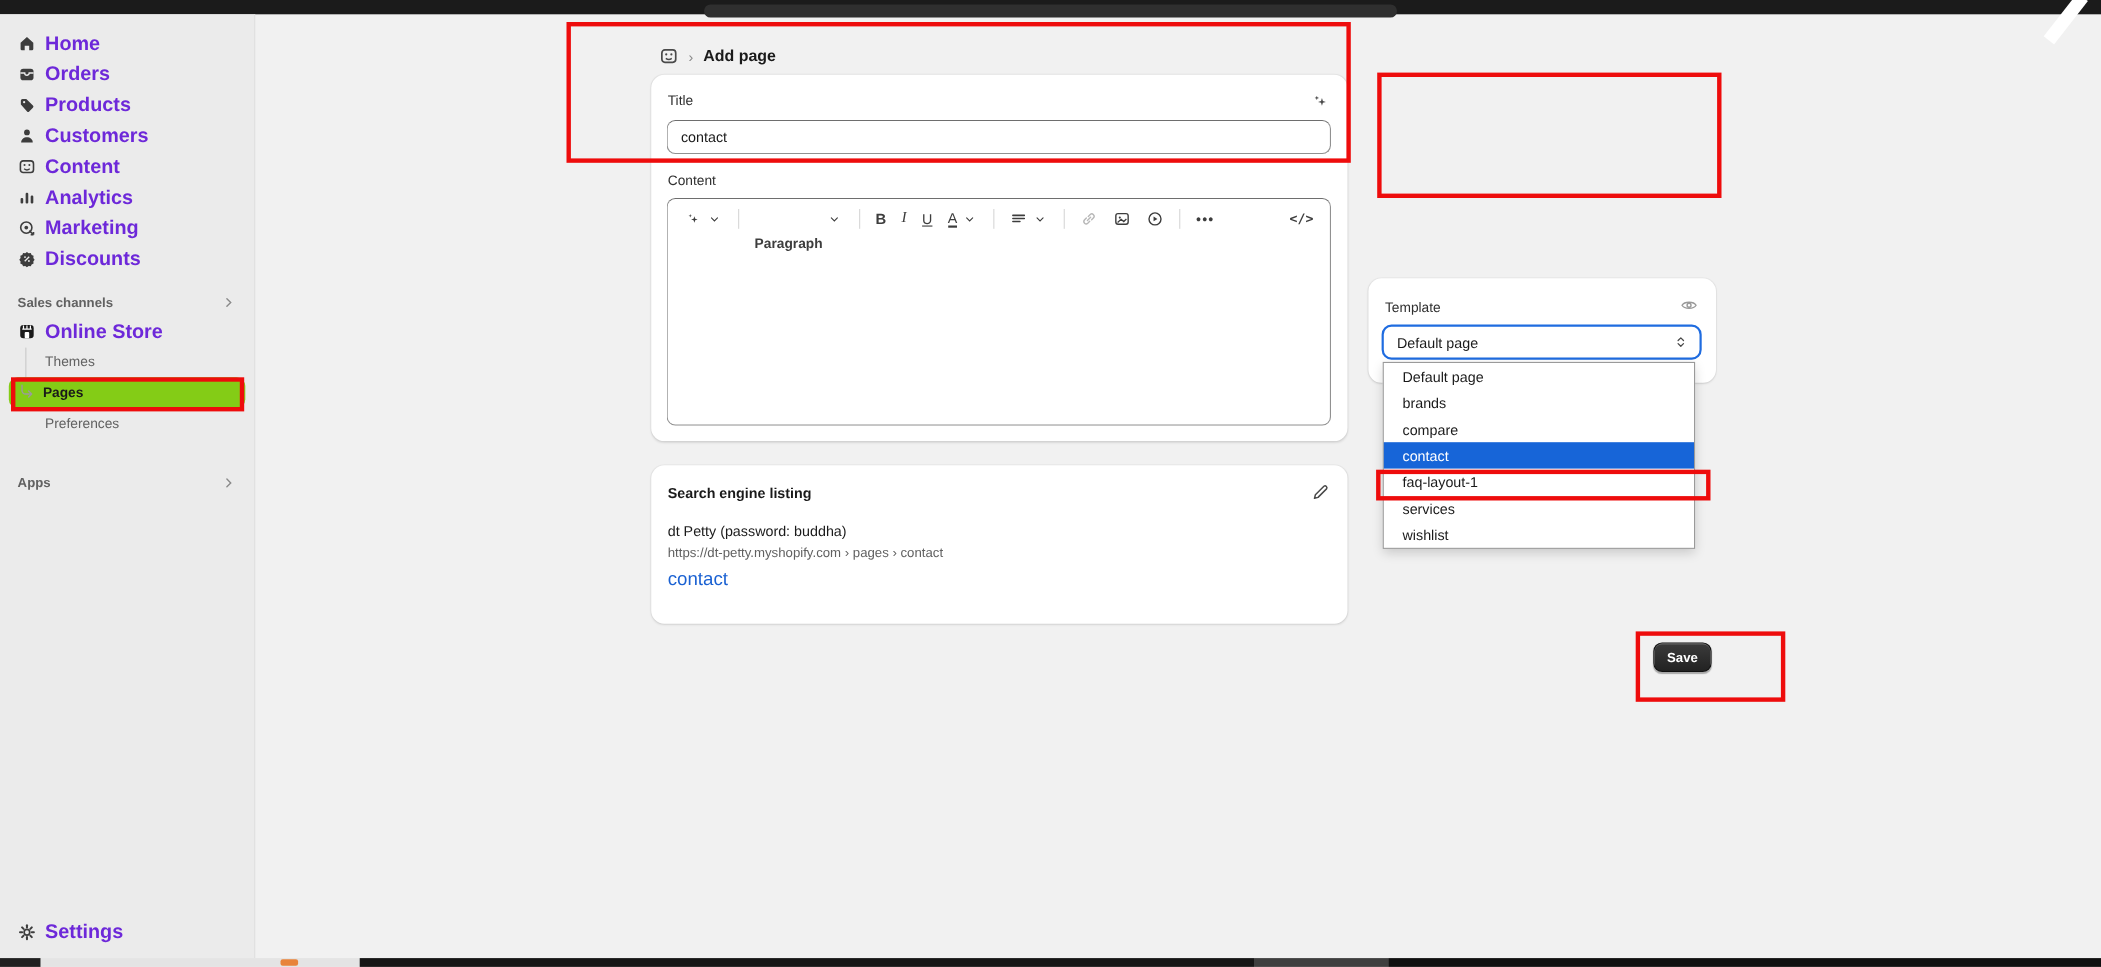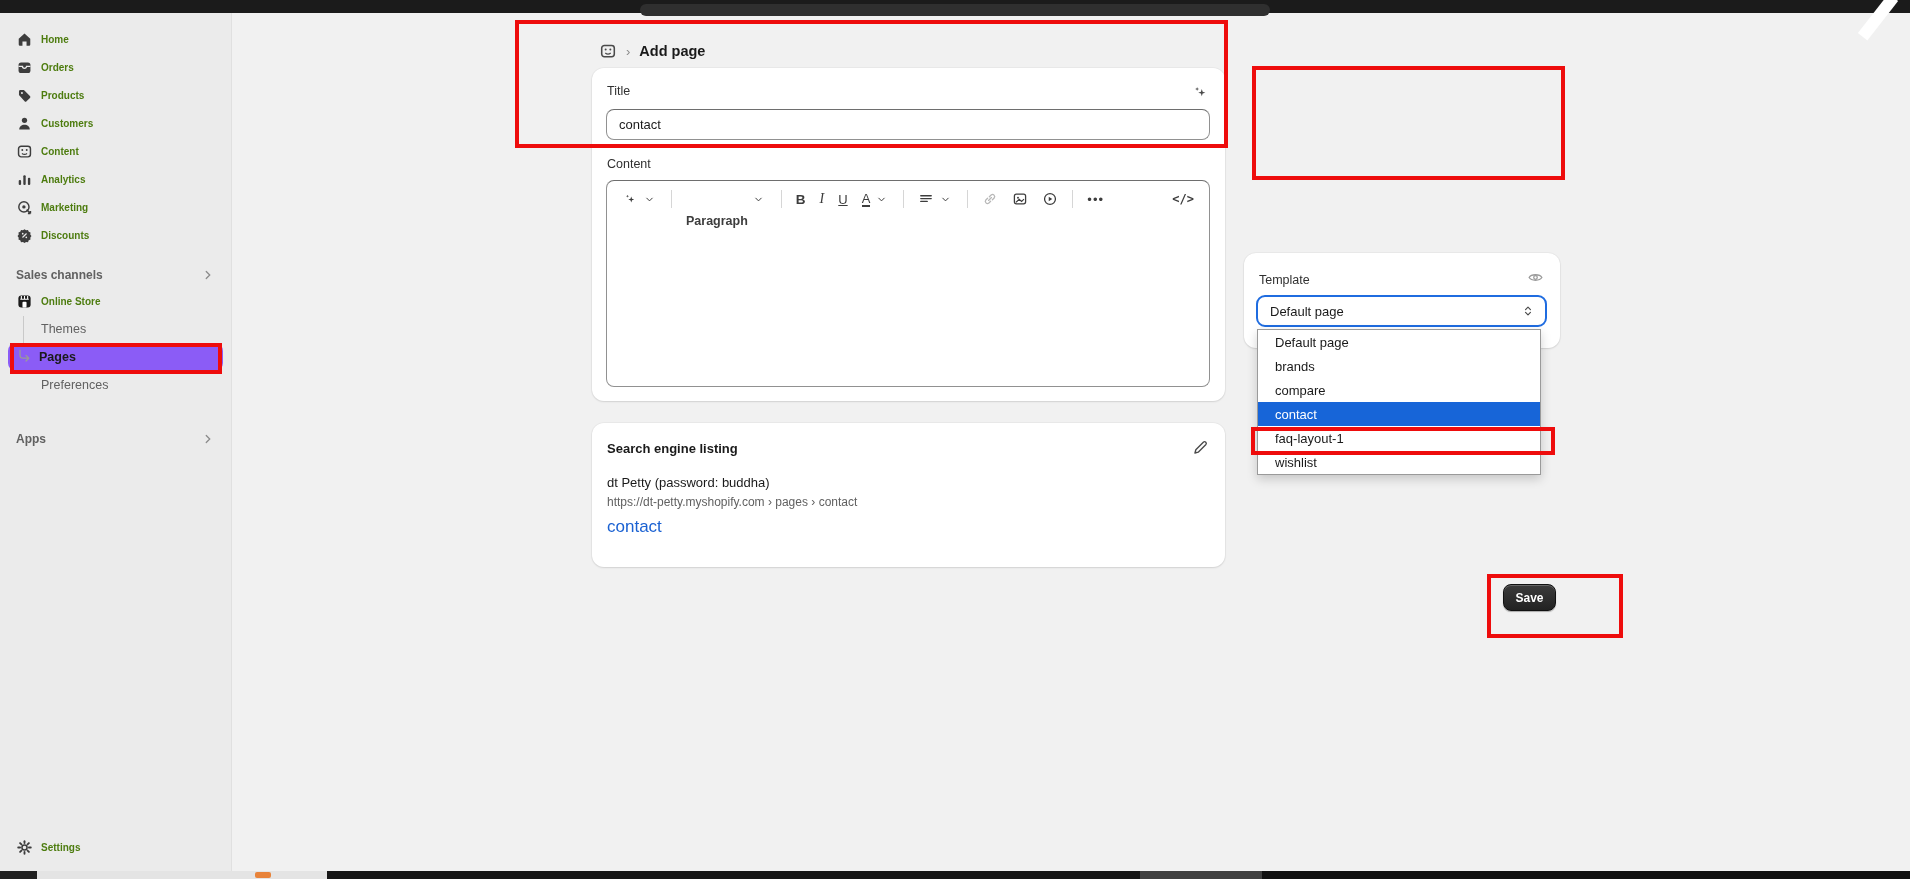--- a/index.html
+++ b/index.html
@@ -6,25 +6,25 @@
   html,body { background:#fff; font-family:"Liberation Sans", sans-serif; }
   #app { position:relative; width:1910px; height:879px; overflow:hidden; background:#f1f1f1; }
 
   
   .topbar { position:absolute; left:0; top:0; width:1910px; height:13px; background:#1b1b1b; }
   .topbar-search { position:absolute; left:640px; top:4px; width:630px; height:12px; border-radius:6px; background:#2f2f2f; }
   .cursor-artifact { position:absolute; left:1872px; top:-8px; width:12px; height:50px; background:#ffffff; transform:rotate(38deg); }
 
   
   .sidebar { position:absolute; left:0; top:13px; width:232px; height:858px; background:#ebebeb; border-right:1px solid #e0e0e0; display:flex; flex-direction:column; padding:12px 8px 10px 8px; }
-  .nav-item { display:flex; align-items:center; gap:8px; height:28px; padding:0 8px; border-radius:8px; font-size:10px; font-weight:700; color:#4d7c0f; cursor:pointer; }
+  .nav-item { display:flex; align-items:center; gap:8px; height:28px; padding:0 8px; border-radius:8px; font-size:18px; font-weight:700; color:#6d28d9; cursor:pointer; }
   .nav-item .icon { width:17px; height:17px; flex:0 0 17px; display:flex; align-items:center; justify-content:center; }
   .section-head { display:flex; align-items:center; justify-content:space-between; height:24px; padding:0 8px; font-size:12px; font-weight:700; color:#616161; margin-top:14px;gap:37px; }
   .sub-item { display:flex; align-items:center; height:28px; padding:0 8px 0 33px; border-radius:8px; font-size:12.5px; font-weight:500; color:#616161; cursor:pointer; position:relative; }
-  .sub-item.active { background:#8b5cf6; color:#1a1a1a; font-weight:700; padding-left:8px; }
+  .sub-item.active { background:#84cc16; color:#1a1a1a; font-weight:700; padding-left:8px; }
   .connector { position:absolute; left:23px; top:303px; width:1px; height:50px; background:#c9c9c9; }
   .settings-row { margin-top:auto; }
   .chev { width:14px; height:14px; }
 
   
   .breadcrumb { position:absolute; left:599px; top:42px; display:flex; align-items:center; gap:9px; }
   .breadcrumb .ptitle { font-size:14.5px; font-weight:700; color:#1a1a1a; }
   .breadcrumb .sep { color:#8a8a8a; font-size:13px; }
   .card { position:absolute; background:#fff; border-radius:12px; box-shadow:0 1px 2px rgba(0,0,0,.1), 0 0 0 1px rgba(0,0,0,.03); }
   .card1 { left:592px; top:68px; width:633px; height:333px; }
@@ -382,20 +382,21 @@
         </span>
     </div>
   </div>
 
   <div class="dropdown">
     <div class="dd-item">Default page</div>
     <div class="dd-item">brands</div>
     <div class="dd-item">compare</div>
     <div class="dd-item hl">contact</div>
     <div class="dd-item">faq-layout-1</div>
+    <div class="dd-item">services</div>
     <div class="dd-item">wishlist</div>
   </div>
 
   <button class="save-btn">Save</button>
 
   <div class="anno anno1"></div>
   <div class="anno anno2"></div>
   <div class="anno anno3"></div>
   <div class="anno anno4"></div>
   <div class="anno anno5"></div>

